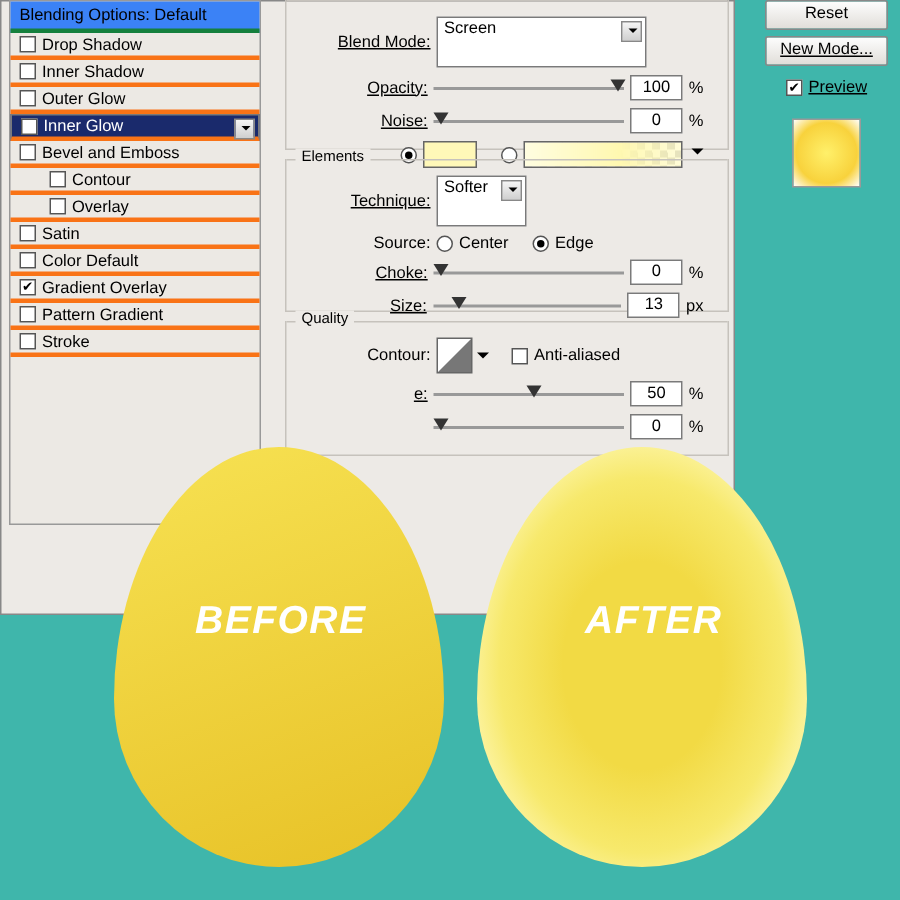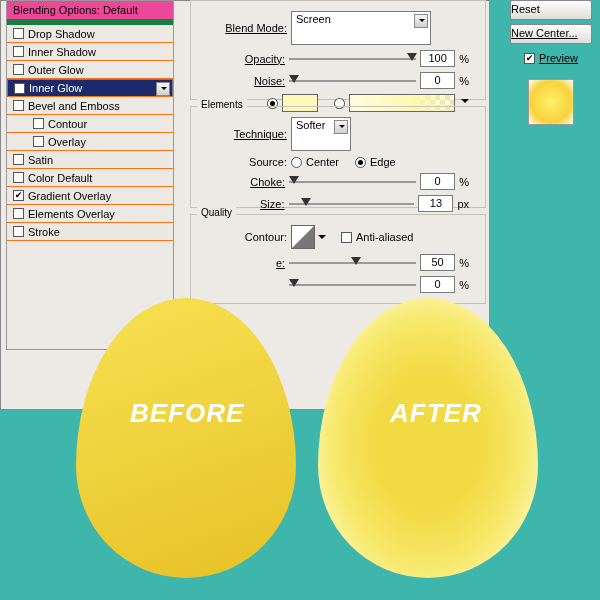--- a/index.html
+++ b/index.html
@@ -1,20 +1,20 @@
 <!DOCTYPE html>
 <html><head>
 <meta charset="utf-8">
 <style>
   *{box-sizing:border-box;margin:0;padding:0;font-family:Tahoma,Arial,sans-serif;font-size:11px;color:#000}
   body{background:#3fb6ab;width:600px;height:600px;overflow:hidden;position:relative}
   .dlg{left:0;top:0;width:490px;height:410px;background:#edeae6;border:1px solid #888;}
   .sidelist{position:absolute;left:6px;top:0;width:168px;height:350px;background:#ece9e4;border:1px solid #999}
-  .sidelist .hdr{padding:3px 6px;border-bottom:6px solid #15803d;background:#ec4899}
-  .sidelist .row{display:flex;align-items:center;gap:4px;padding:2px 6px;height:18px;border-bottom:1px solid #f97316;cursor:default}
+  .sidelist .hdr{padding:3px 6px;border-bottom:3px solid #15803d;background:#3b82f6}
+  .sidelist .row{display:flex;align-items:center;gap:4px;padding:2px 6px;height:18px;border-bottom:3px solid #f97316;cursor:default}
   .sidelist .row.sub{padding-left:26px}
   .sidelist .row.sel{background:#1a2a6c;color:#fff}
   .sidelist .row.sel span{color:#fff;font-weight:normal}
   .cb{width:11px;height:11px;border:1px solid #555;background:#fff;display:inline-flex;align-items:center;justify-content:center;font-size:9px;line-height:1}
   .cb.checked::after{content:"✔";font-size:9px}
   .grp{position:absolute;border:1px solid #c6c2bc;border-top:none;padding:6px 16px}
   .grp .legend{position:absolute;top:-7px;left:6px;background:#edeae6;padding:0 4px;font-size:10px}
   .grp::before{content:"";position:absolute;top:0;left:0;right:0;border-top:1px solid #c6c2bc}
   .grp.struct{left:190px;top:0;width:296px;height:100px}
   .grp.elems{left:190px;top:106px;width:296px;height:102px}
@@ -27,21 +27,21 @@
   .sel::before{content:"";position:absolute;right:5px;top:7px;border:3px solid transparent;border-top-color:#000;z-index:1}
   .slider{height:14px;width:130px;position:relative;display:inline-block}
   .slider::before{content:"";position:absolute;left:0;right:0;top:6px;height:2px;background:#999}
   .slider .thumb{position:absolute;top:1px;width:0;height:0;border:5px solid transparent;border-top:8px solid #333}
   .numbox{width:36px;height:17px;border:1px solid #7a7a7a;background:#fff;text-align:center;padding-top:1px;display:inline-block}
   .radio{width:11px;height:11px;border:1px solid #555;border-radius:50%;background:#fff;display:inline-flex;align-items:center;justify-content:center}
   .radio.checked::after{content:"";width:5px;height:5px;background:#000;border-radius:50%}
   .swatch{width:38px;height:18px;border:1px solid #666;display:inline-block}
   .chk{background:repeating-conic-gradient(#ccc 0 25%,#fff 0 50%) 0 0/10px 10px}
   .side2{position:absolute;right:4px;top:0;width:90px;display:flex;flex-direction:column;gap:4px;align-items:center}
-  .btn{width:82px;height:20px;background:linear-gradient(#fdfdfd,#e1ded9);border:1px solid #888;border-radius:2px;padding-top:2px;cursor:default}
+  .btn{width:82px;height:20px;background:linear-gradient(#fdfdfd,#e1ded9);border:1px solid #888;border-radius:2px;text-align:center;padding-top:2px;cursor:default}
   .preview{width:46px;height:46px;border:1px solid #999;background:radial-gradient(circle at 50% 50%,#fff06a 0%,#f8d23c 65%,#fff 100%);margin-top:6px}
   .contour-sw{width:24px;height:24px;border:1px solid #666;background:linear-gradient(135deg,#fff 49%,#777 51%);display:inline-block;position:relative}
   .contour-sw::after{content:"";position:absolute;right:-12px;top:9px;border:4px solid transparent;border-top-color:#000}
   .egg{position:absolute;width:220px;height:280px;border-radius:50% 50% 50% 50%/60% 60% 40% 40%;top:298px}
   .egg.before{left:76px;background:linear-gradient(160deg,#f7e253 0%,#e7c126 100%)}
   .egg.after{left:318px;background:radial-gradient(ellipse 60% 62% at 50% 52%,#f2da44 40%,#f7e96c 72%,#fffac2 98%)}
   .egglabel{position:absolute;color:#fff;font-family:Liberation Sans, sans-serif;font-style:italic;font-weight:bold;font-size:26px;letter-spacing:1px}
 </style>
 </head>
 <body>
@@ -86,21 +86,21 @@
         <div class="row">
           <span class="cb"></span>
           <span>Color Default</span>
         </div>
         <div class="row">
           <span class="cb checked"></span>
           <span>Gradient Overlay</span>
         </div>
         <div class="row">
           <span class="cb"></span>
-          <span>Elements Overlay</span>
+          <span>Pattern Gradient</span>
         </div>
         <div class="row">
           <span class="cb"></span>
           <span>Stroke</span>
         </div>
       </div>
   </div>
 
   <div class="grp struct">
     <div class="line">
@@ -189,21 +189,21 @@
         </span>
       <span class="numbox">0</span>
       <span>%</span>
     </div>
   </div>
 
 </div>
 
 <div class="side2">
   <div class="btn">Reset</div>
-  <div class="btn" style="text-decoration:underline">New Center...</div>
+  <div class="btn" style="text-decoration:underline">New Mode...</div>
   <div class="line" style="margin-top:4px">
     <span class="cb checked"></span>
     <span style="text-decoration:underline">Preview</span>
   </div>
   <div class="preview"></div>
 </div>
 
 <div class="egg before"></div>
 <div class="egg after"></div>
 <div class="egglabel" style="left:130px;top:398px">BEFORE</div>

